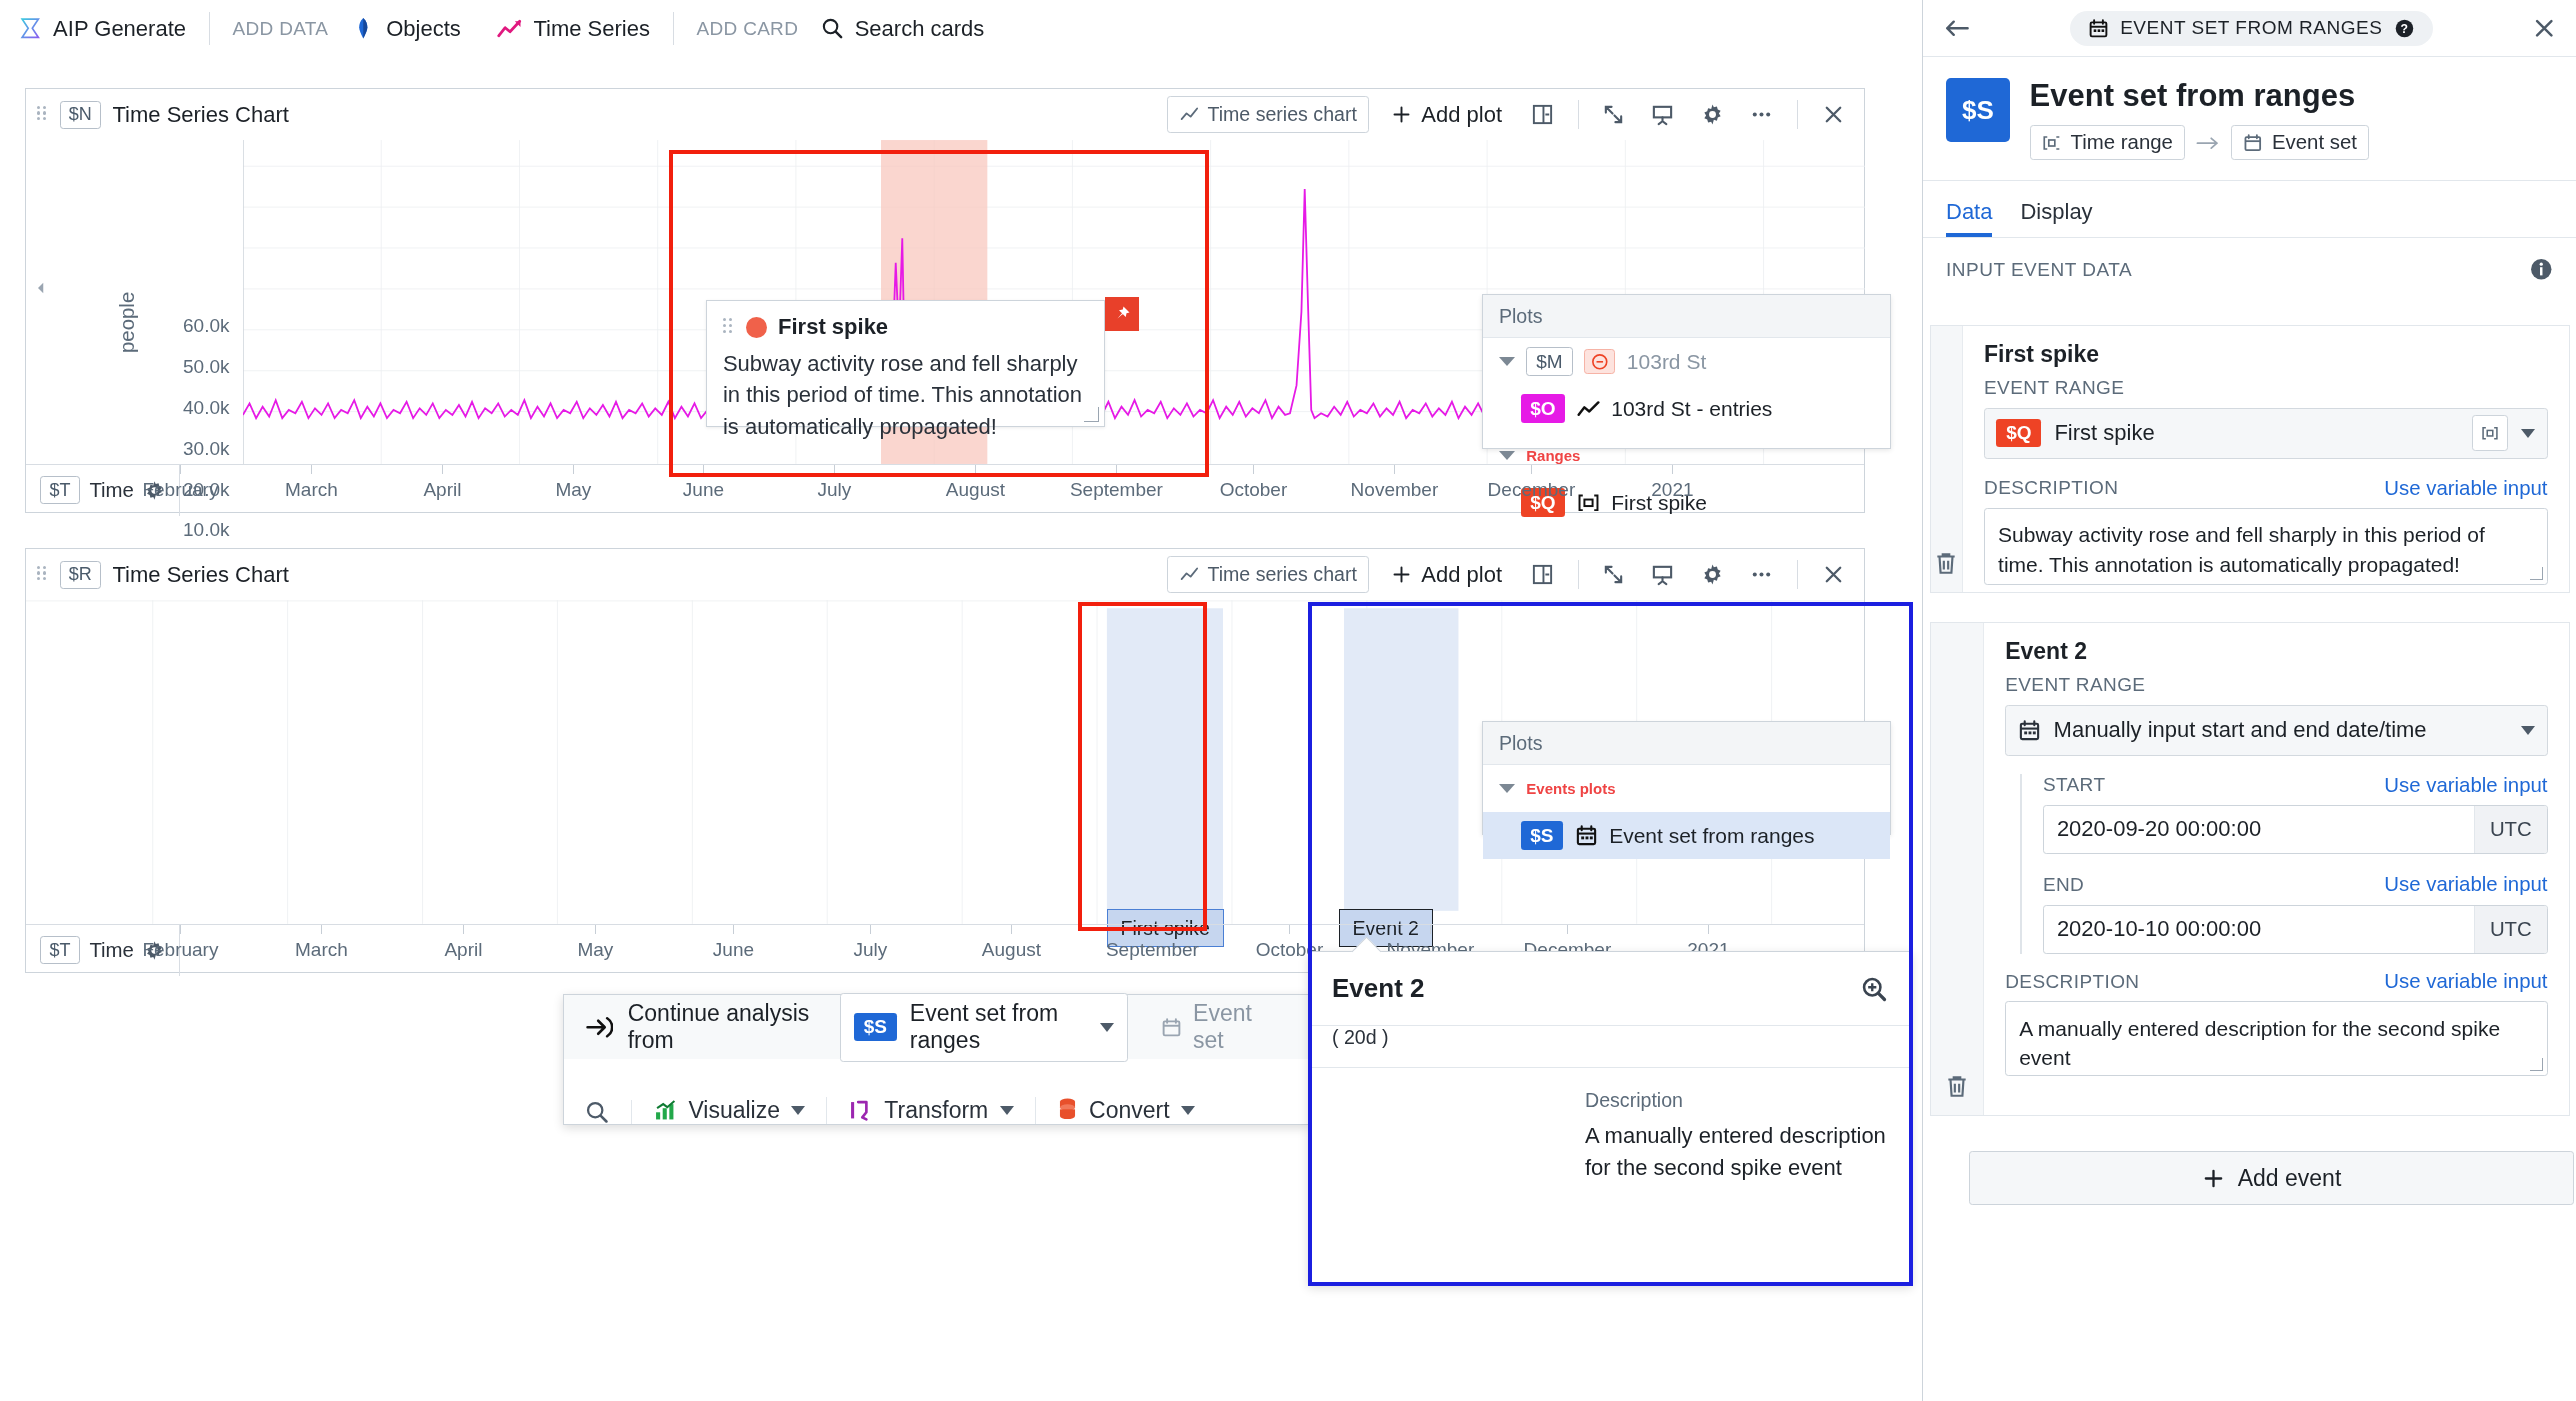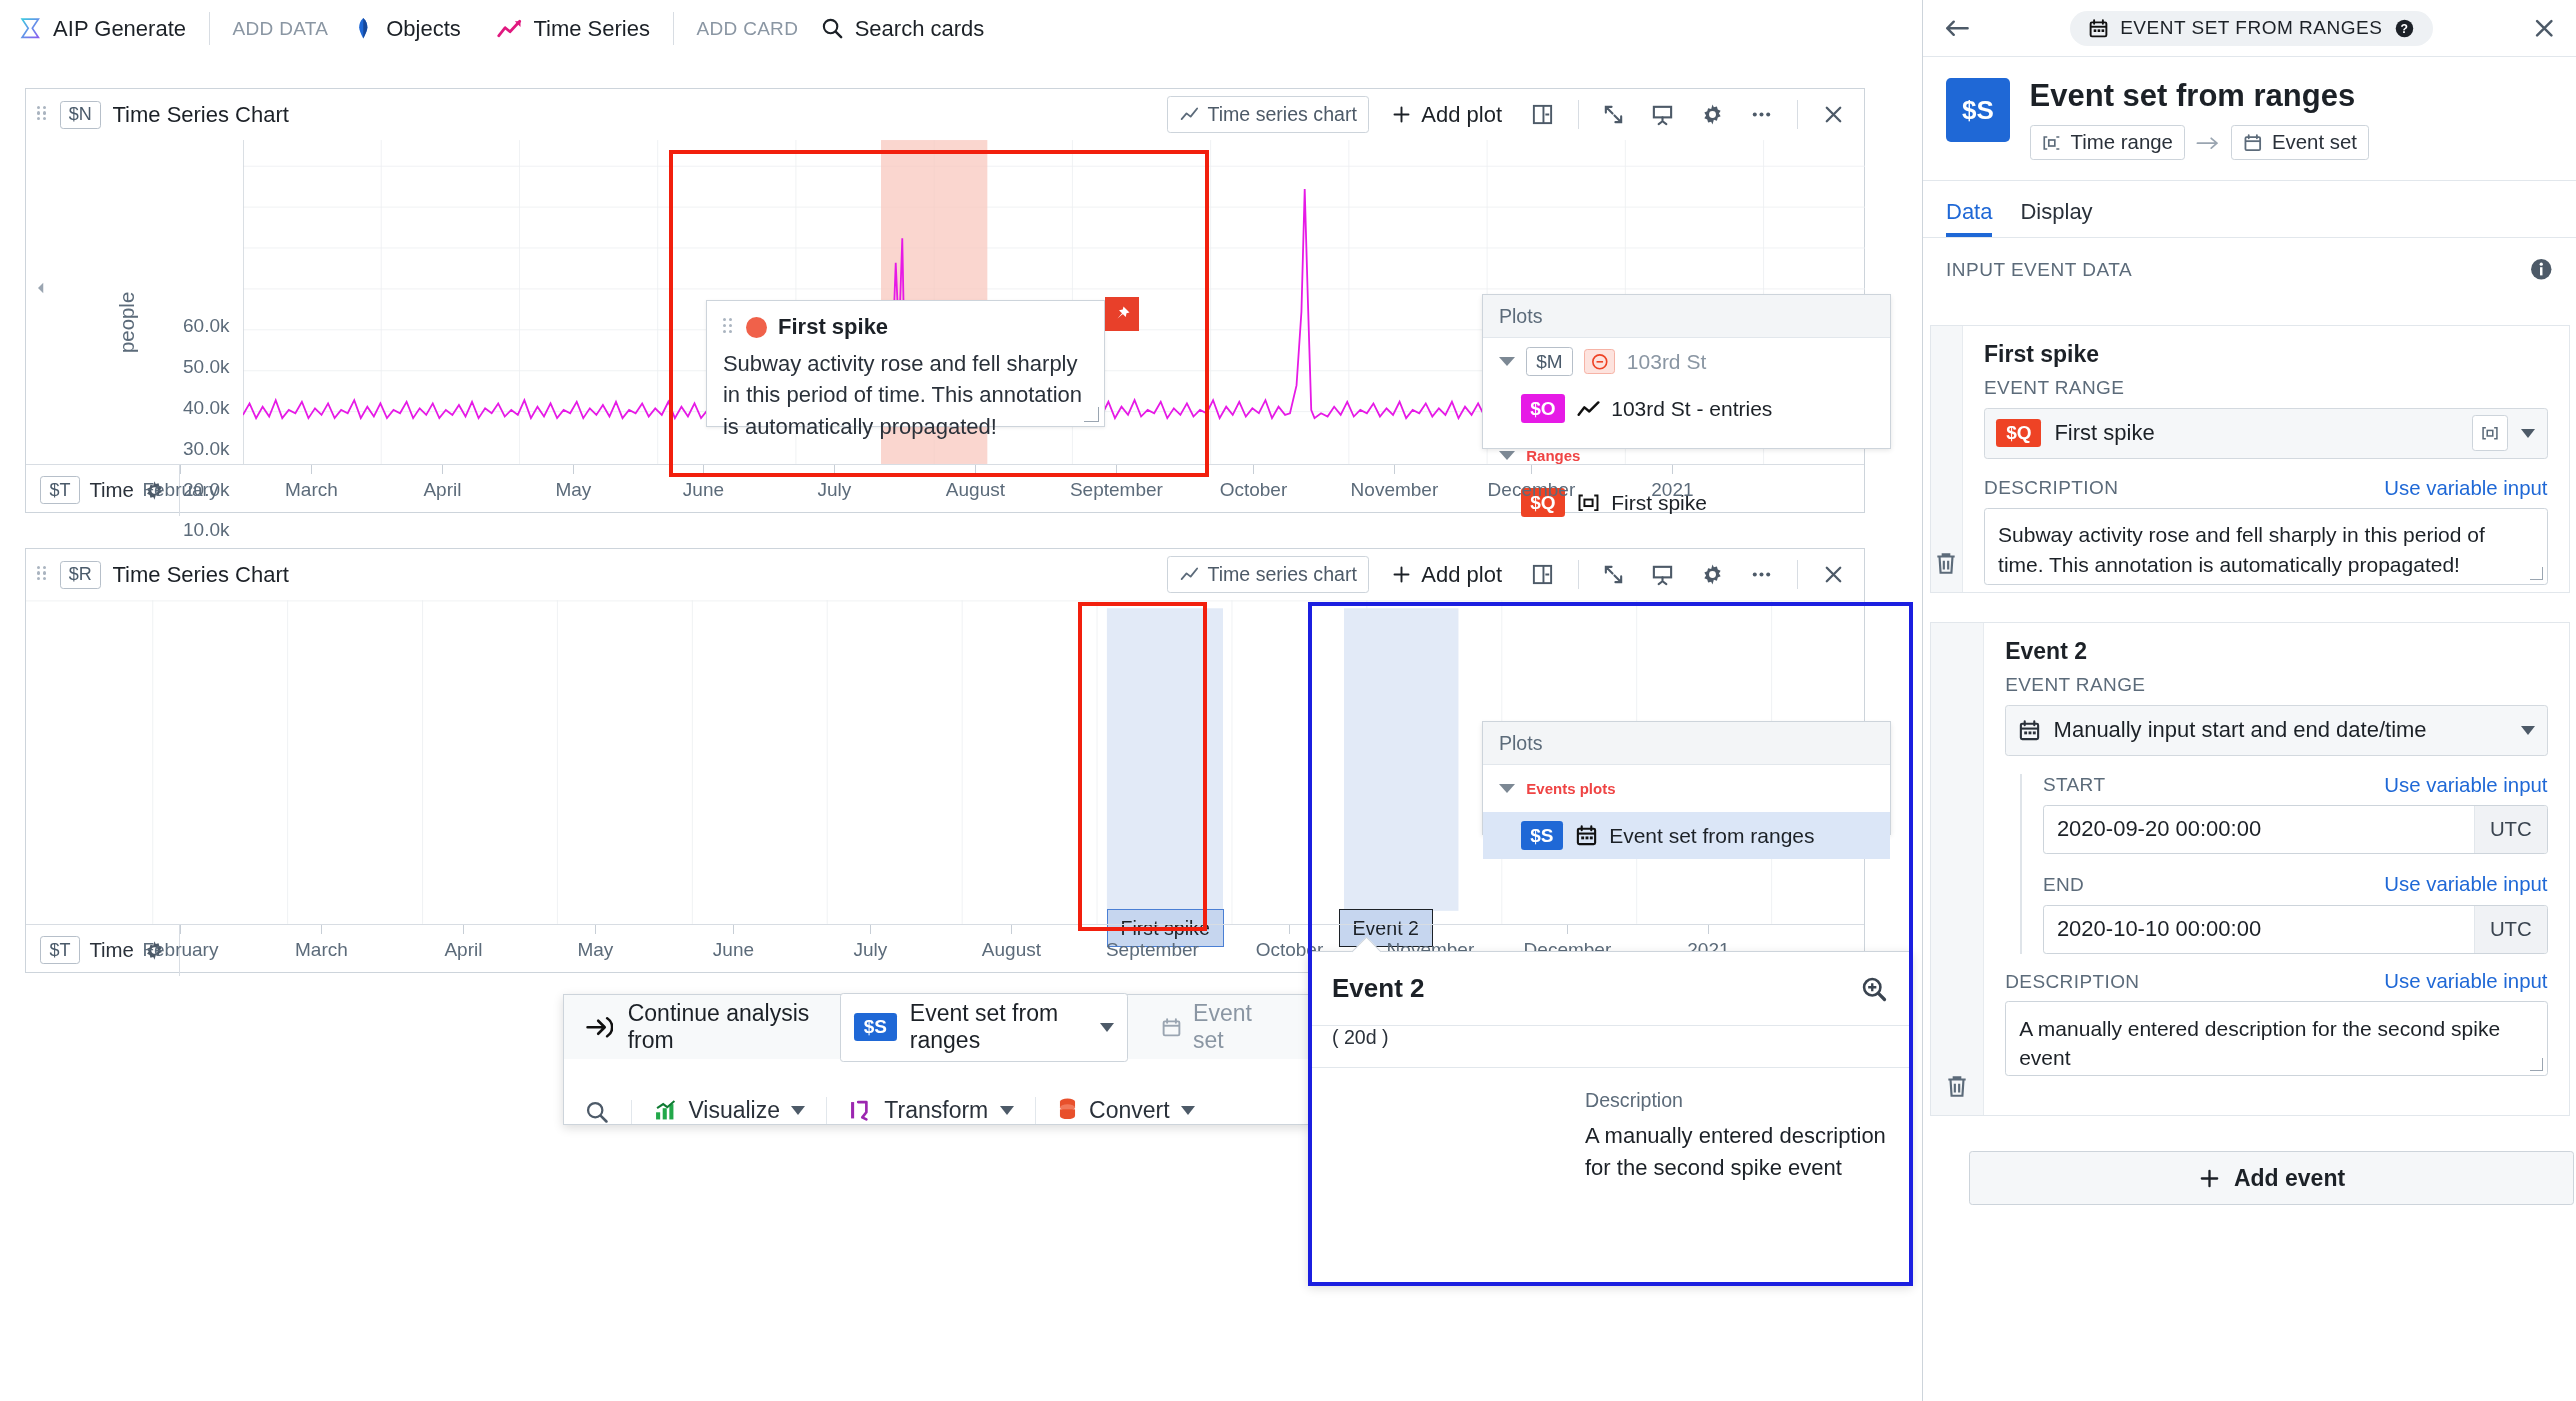--- a/index.html
+++ b/index.html
@@ -161,21 +161,21 @@
   .ta-res{ position:absolute; right:4.9px; bottom:4.9px; width:13px; height:13px;
     border-right:1.6px solid #9aa5b1; border-bottom:1.6px solid #9aa5b1; }
   .indent{ border-left:2.5px solid #dfe4e9; margin-left:14.7px; padding-left:21px; margin-bottom:16.4px; }
   .dt-box{ display:flex; align-items:center; border:0.8px solid #cdd4db; border-radius:3.3px;
     height:49px; overflow:hidden; margin-bottom:19.6px; }
   .dt-val{ flex:1 1 auto; padding:0 13px; font-size:22px; }
   .dt-tz{ background:#f0f2f5; border-left:0.8px solid #e2e7ec; height:100%;
     display:flex; align-items:center; padding:0 14.7px; font-size:20.4px; color:#3a4450; }
   .addbtn{ margin:18px 23px 0 23px; height:54px; border:0.8px solid #cdd4db; border-radius:3.3px;
     background:#f5f7f9; display:flex; align-items:center; justify-content:center; gap:13px;
-    font-size:23px; color:#1c2127;font-weight:bold; }
+    font-size:23px; color:#1c2127; }
 </style>
 </head>
 <body>
 
 <div class="app">
 
   <div class="topbar">
     <div class="tb-item">
       <span>
         <svg width="24.5" height="24.5" viewBox="0 0 24 24">

